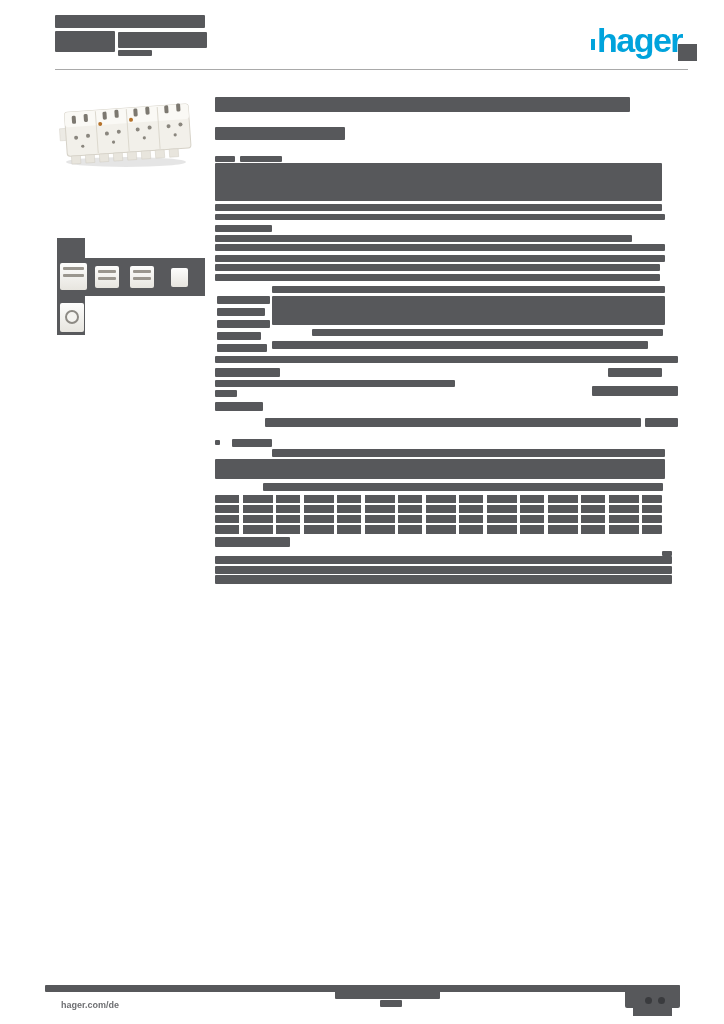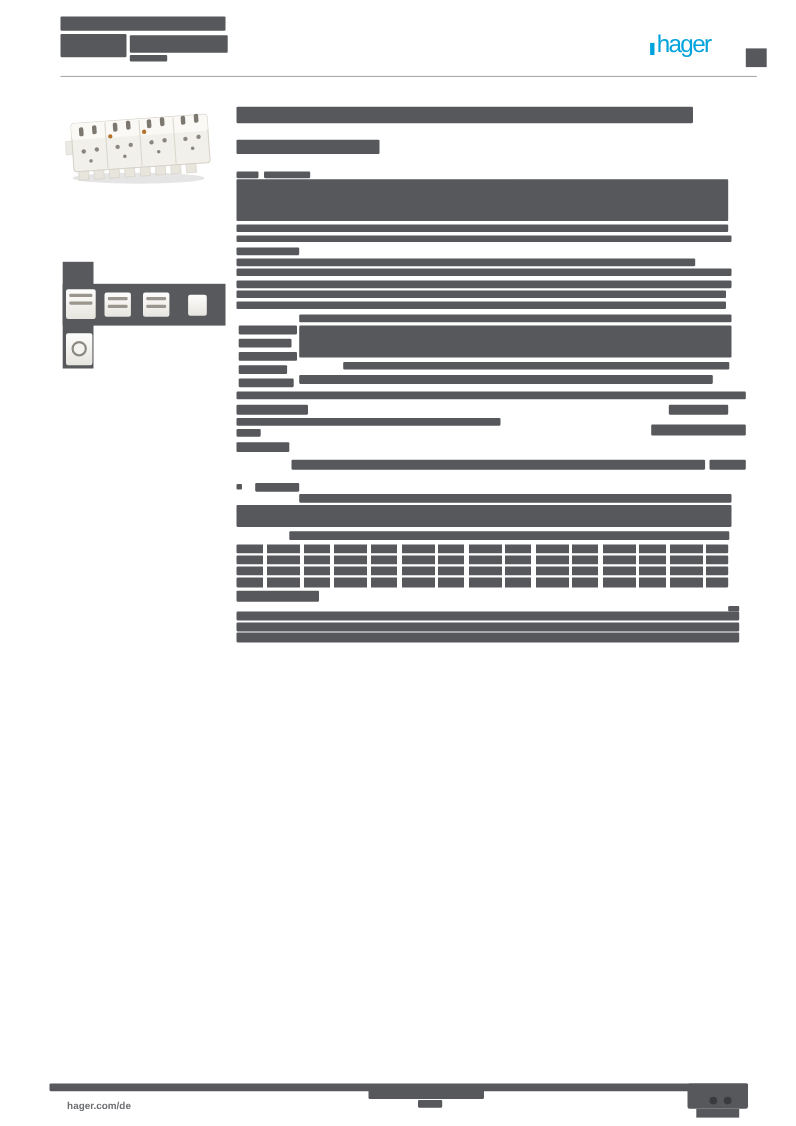--- a/index.html
+++ b/index.html
@@ -6,21 +6,21 @@
   .page{
     position:relative;width:724px;height:1024px;background:#ffffff;overflow:hidden;
     font-family:"Liberation Sans",sans-serif;
   }
   .bar{position:absolute;background:#57585b;border-radius:1px;}
   .bar.bullet{border-radius:1px;}
   .bar.speck{background:repeating-linear-gradient(90deg,#57585b 0 24px,#ffffff 24px 28px,#57585b 28px 58px,#ffffff 58px 61px);}
   .rule{position:absolute;left:55px;top:69px;width:633px;height:1px;background:#a9a9a9;}
   .hager-logo{
     position:absolute;left:591px;top:27px;height:26px;display:flex;align-items:center;
-    color:#00a3dc;font-weight:normal;font-size:22px;letter-spacing:-1.5px;line-height:26px;
+    color:#00a3dc;font-weight:bold;font-size:34px;letter-spacing:-1.5px;line-height:26px;
   }
   .logo-mark{display:inline-block;width:4px;height:11px;background:#00a3dc;margin-right:2px;margin-top:8px;}
   .corner-mark{position:absolute;left:678px;top:44px;width:19px;height:17px;background:#57585b;}
   .photo-wrap{position:absolute;left:58px;top:96px;width:142px;height:76px;}
   .strip{position:absolute;background:#58595c;}
   .thumb{position:absolute;background:linear-gradient(#fdfdfc,#e7e5df);border-radius:2px;overflow:hidden;}
   .thumb .slot{height:3px;background:#9a968e;border-radius:1px;margin:4px 3px 0;}
   .thumb .dial{width:10px;height:10px;border:2px solid #8d8a84;border-radius:50%;margin:7px auto 0;background:#f4f3ef;}
   .footer-link-box{
     position:absolute;left:55px;top:995px;width:113px;height:20px;background:#ffffff;

